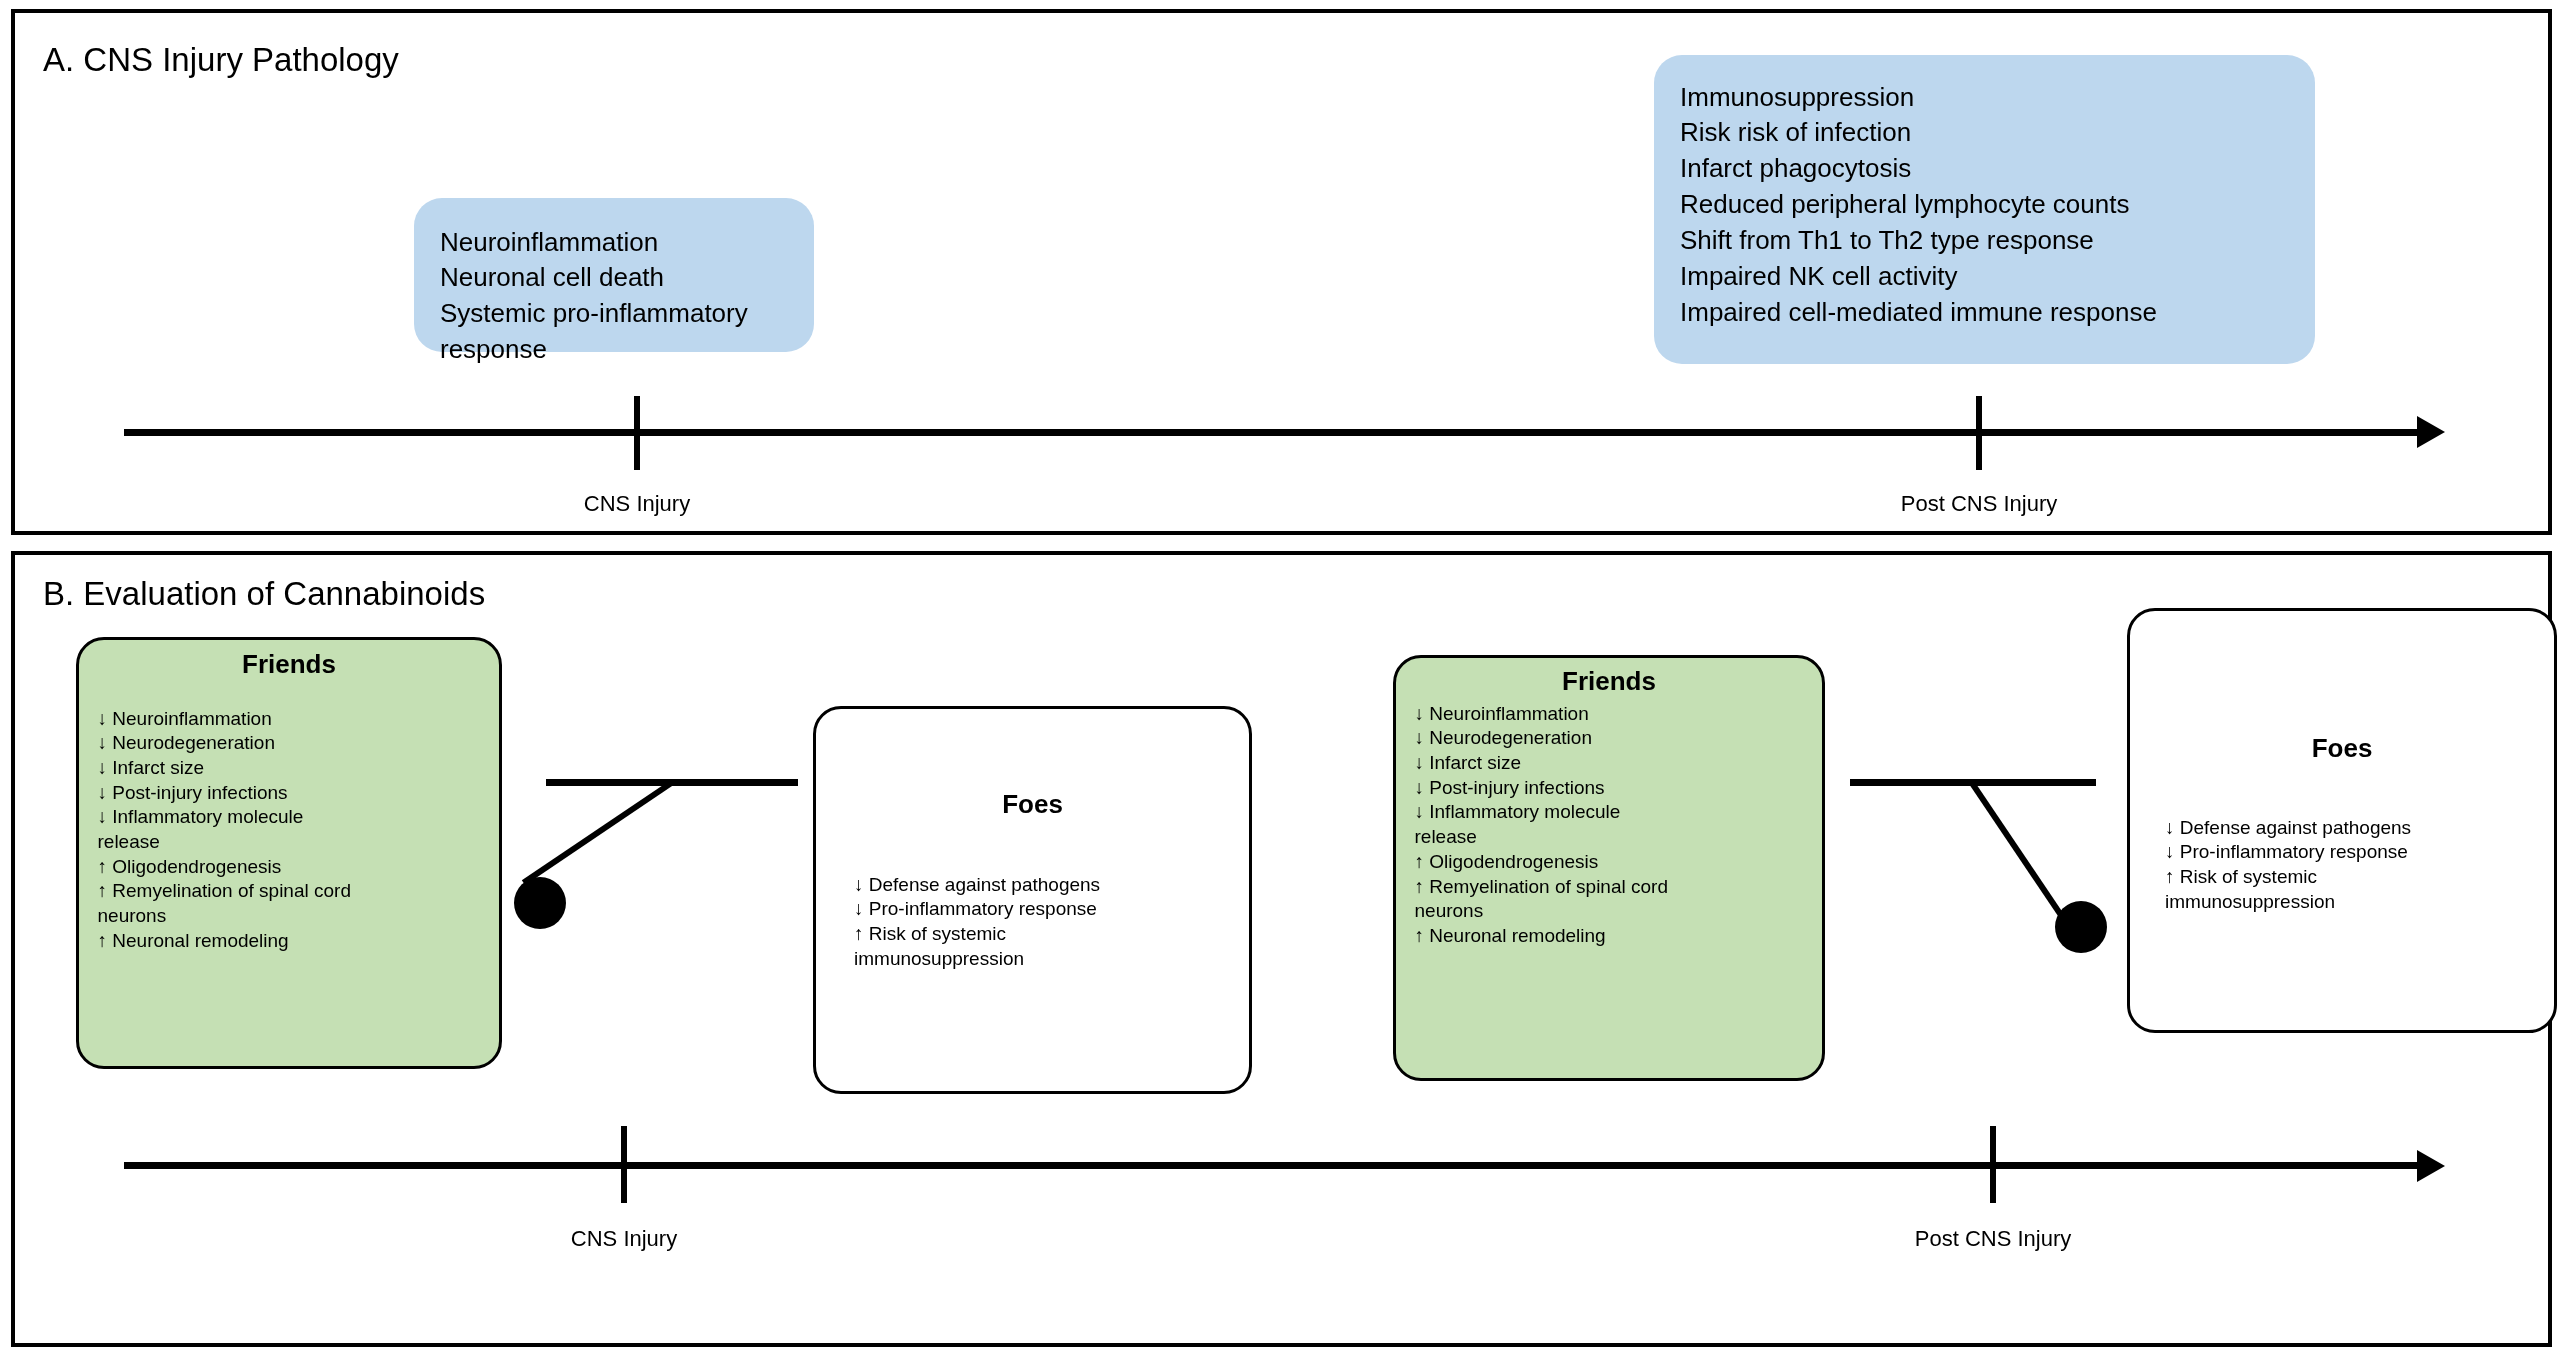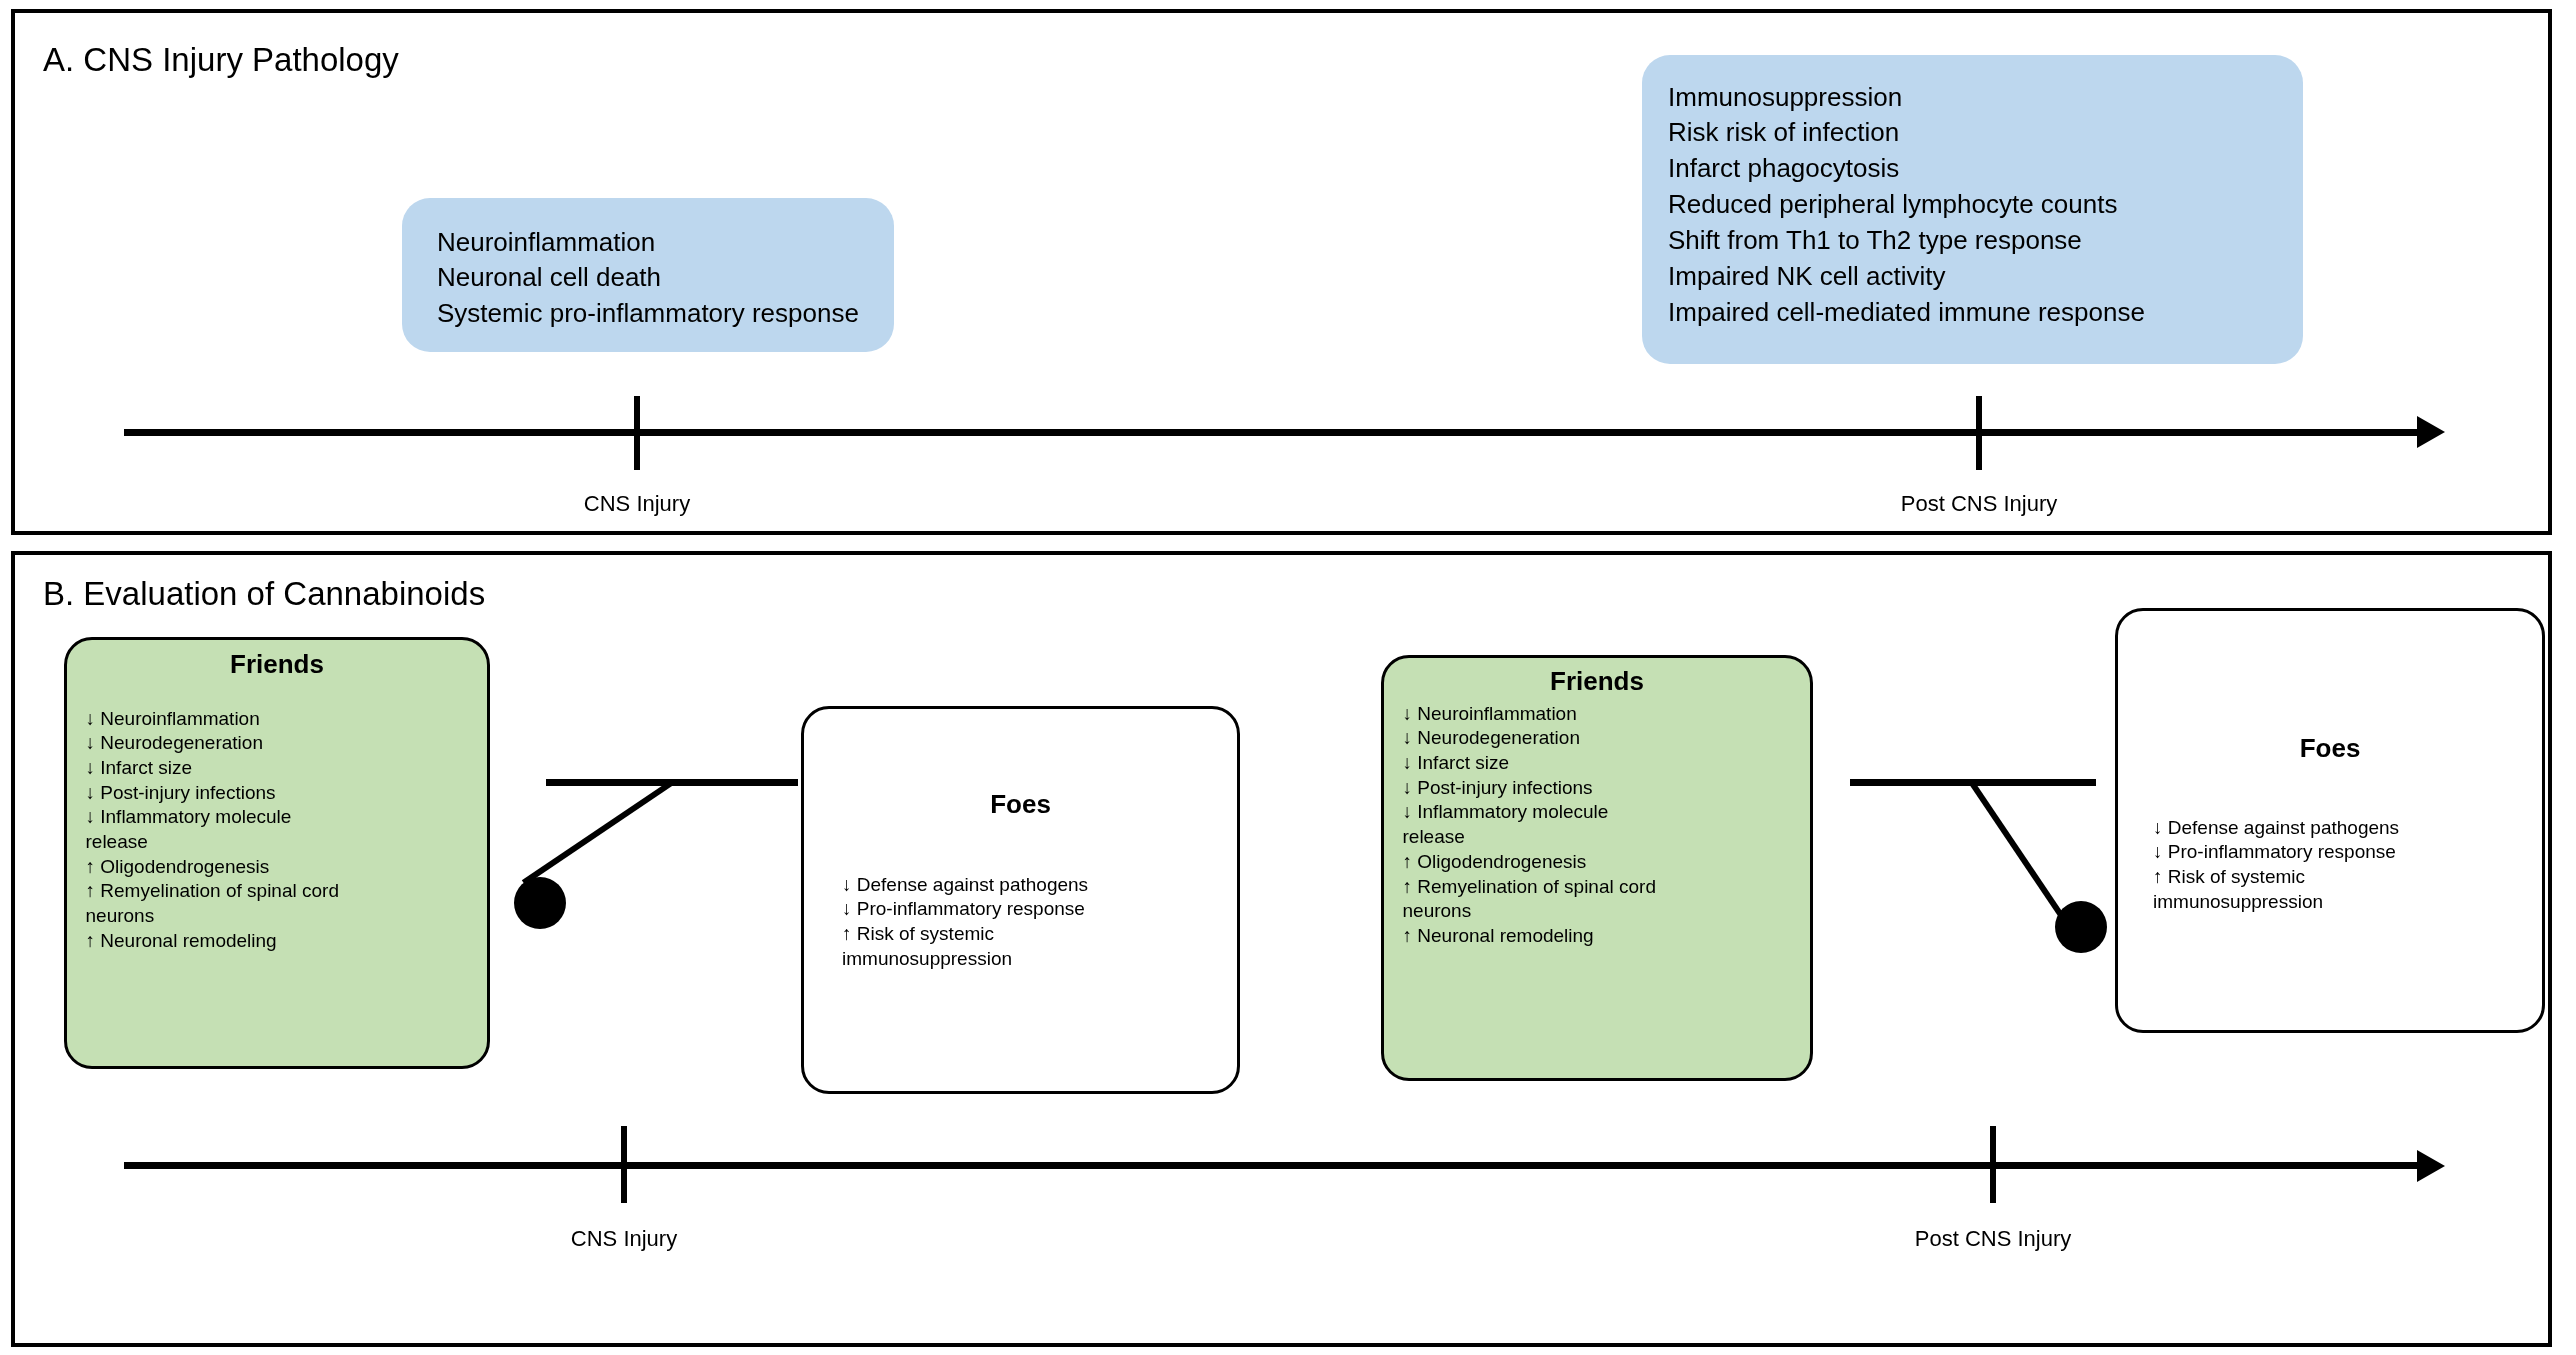--- a/index.html
+++ b/index.html
@@ -29,20 +29,21 @@
     color:#000;
   }
   #title-a{left:28px;top:18.5px;margin-top:10px;}
   #title-b{left:28px;top:20px;}
 
   
   .rbox{
     position:absolute;
     box-sizing:border-box;
     border-radius:28px;
+    margin-left:12px;
   }
   .rbox.blue{
     background:#bdd7ee;
     border:none;
   }
   .rbox.green{
     background:#c5e0b4;
     border:3.7px solid #000;
   }
   .rbox.white{
@@ -113,21 +114,21 @@
 </style>
 </head>
 <body>
 
 <div id="fig">
 
   <div class="panel" id="panel-a">
 
     <div class="panel-title" id="title-a">A. CNS Injury Pathology</div>
 
-    <div class="rbox blue" style="left:387px;top:185px;width:492px;height:154px;padding-left:9px;">
+    <div class="rbox blue" style="left:387px;top:185px;width:400px;height:154px;">
       <div class="rbox-lines" style="padding:27px 0 0 26px;">
         <span class="ln">Neuroinflammation</span>
         <span class="ln">Neuronal cell death</span>
         <span class="ln">Systemic pro-inflammatory response</span>
       </div>
     </div>
 
     <div class="rbox blue" style="left:1627px;top:42px;width:661px;height:309px;">
       <div class="rbox-lines" style="padding:25px 0 0 26px;">
         <span class="ln">Immunosuppression</span>

